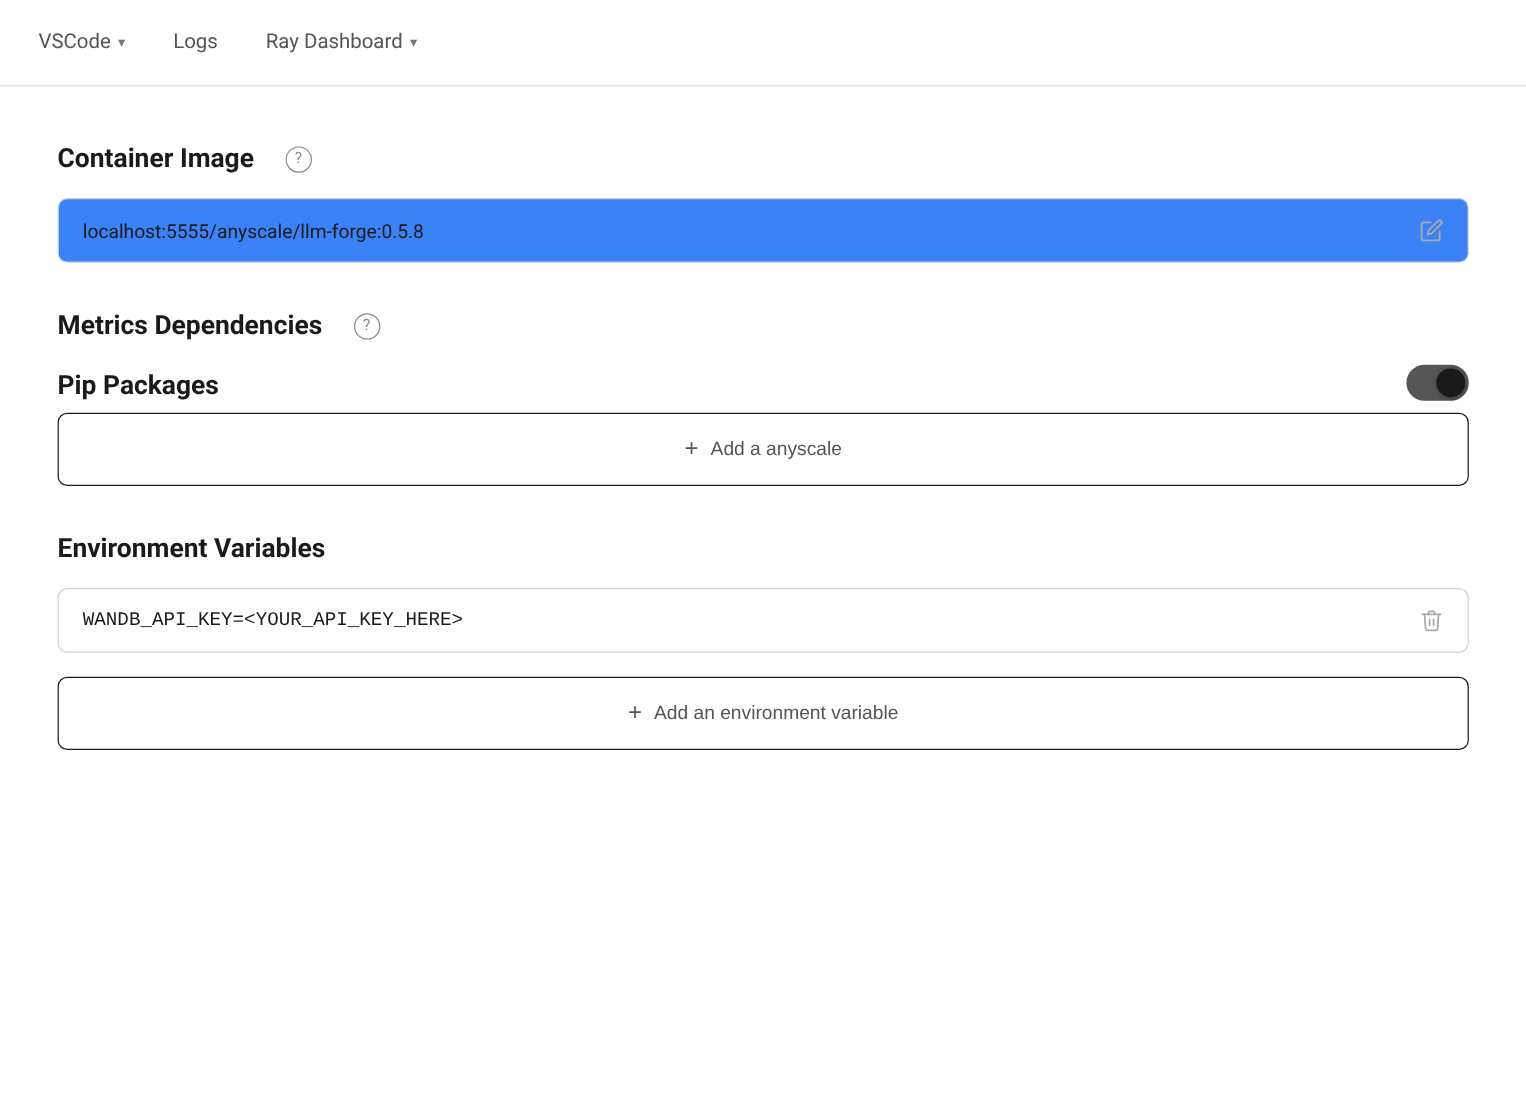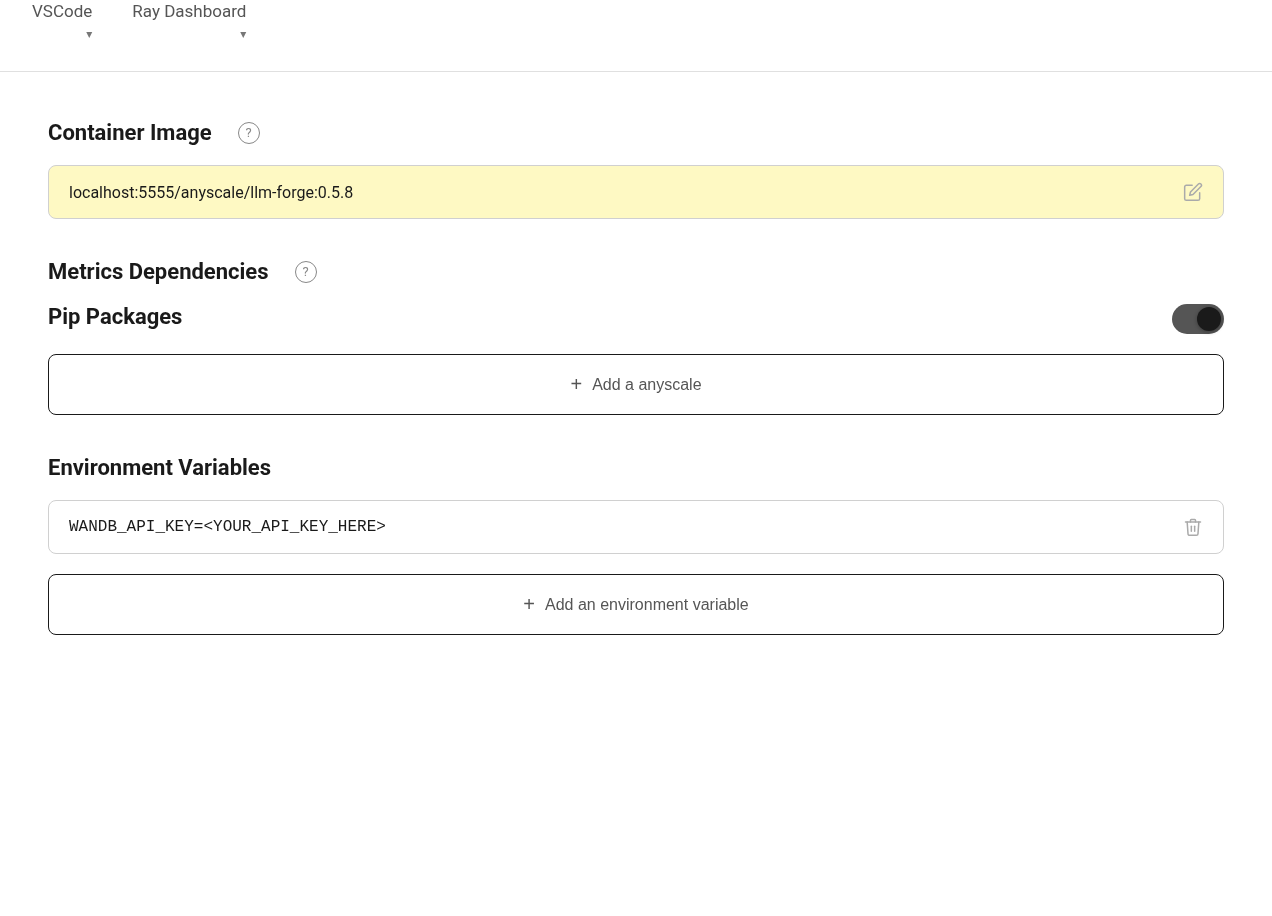--- a/index.html
+++ b/index.html
@@ -21,32 +21,31 @@
       display: flex;
       align-items: center;
       border-bottom: 1px solid #e0e0e0;
       padding: 0 32px;
       height: 72px;
       gap: 0;
     }
 
     .nav-item {
       display: flex;
-      align-items: flex-end;
+      align-items: center;
       gap: 6px;
       padding: 0 20px;
       height: 100%;
       font-size: 17px;
       color: #555555;
       cursor: pointer;
       border-bottom: 3px solid transparent;
       white-space: nowrap;
       position: relative;
       top: 1px;
-      flex-direction: column;
     }
 
     .nav-item:first-child {
       padding-left: 0;
     }
 
     .nav-item.active {
       color: #1a1a1a;
       font-weight: 600;
       border-bottom: 3px solid #1a1a1a;
@@ -95,21 +94,21 @@
       flex-shrink: 0;
     }
 
     
     .input-row {
       display: flex;
       align-items: center;
       border: 1.5px solid #d0d0d0;
       border-radius: 8px;
       padding: 16px 20px;
-      background: #fef9c3;
+      background: #3b82f6;
     }
 
     .input-value {
       flex: 1;
       font-size: 16px;
       color: #1a1a1a;
     }
 
     .edit-icon {
       color: #aaaaaa;
@@ -120,23 +119,23 @@
     }
 
     
     .subsection {
       margin-bottom: 32px;
     }
 
     
     .pip-header {
       display: flex;
-      align-items: flex-start;
+      align-items: flex-end;
       justify-content: space-between;
-      margin-bottom: 20px;
+      margin-bottom: 10px;
     }
 
     .pip-title {
       font-size: 22px;
       font-weight: 700;
       color: #1a1a1a;
     }
 
     
     .toggle-switch {
@@ -222,20 +221,23 @@
 <body>
 
 <nav class="top-nav">
 
   <div class="nav-item">
     <span>VSCode</span>
     <span class="chevron">▾</span>
   </div>
 
 
+  <div class="nav-item">
+    <span>Logs</span>
+  </div>
 
   <div class="nav-item">
     <span>Ray Dashboard</span>
     <span class="chevron">▾</span>
   </div>
 
 
 
 </nav>
 

